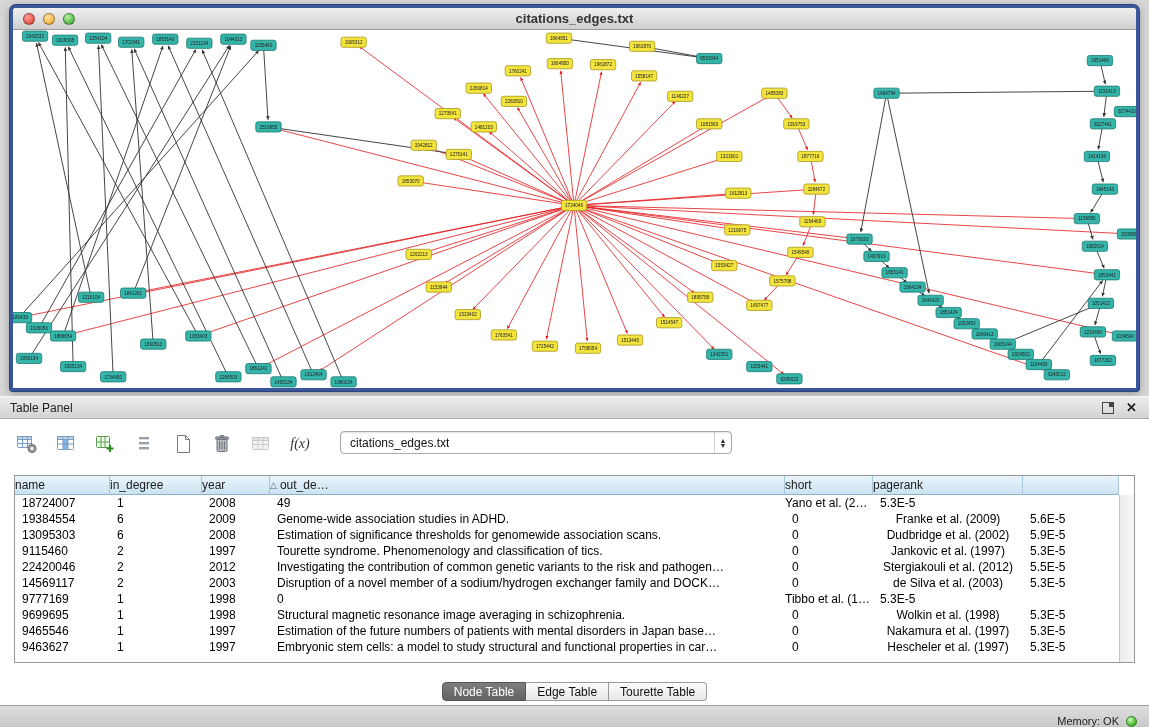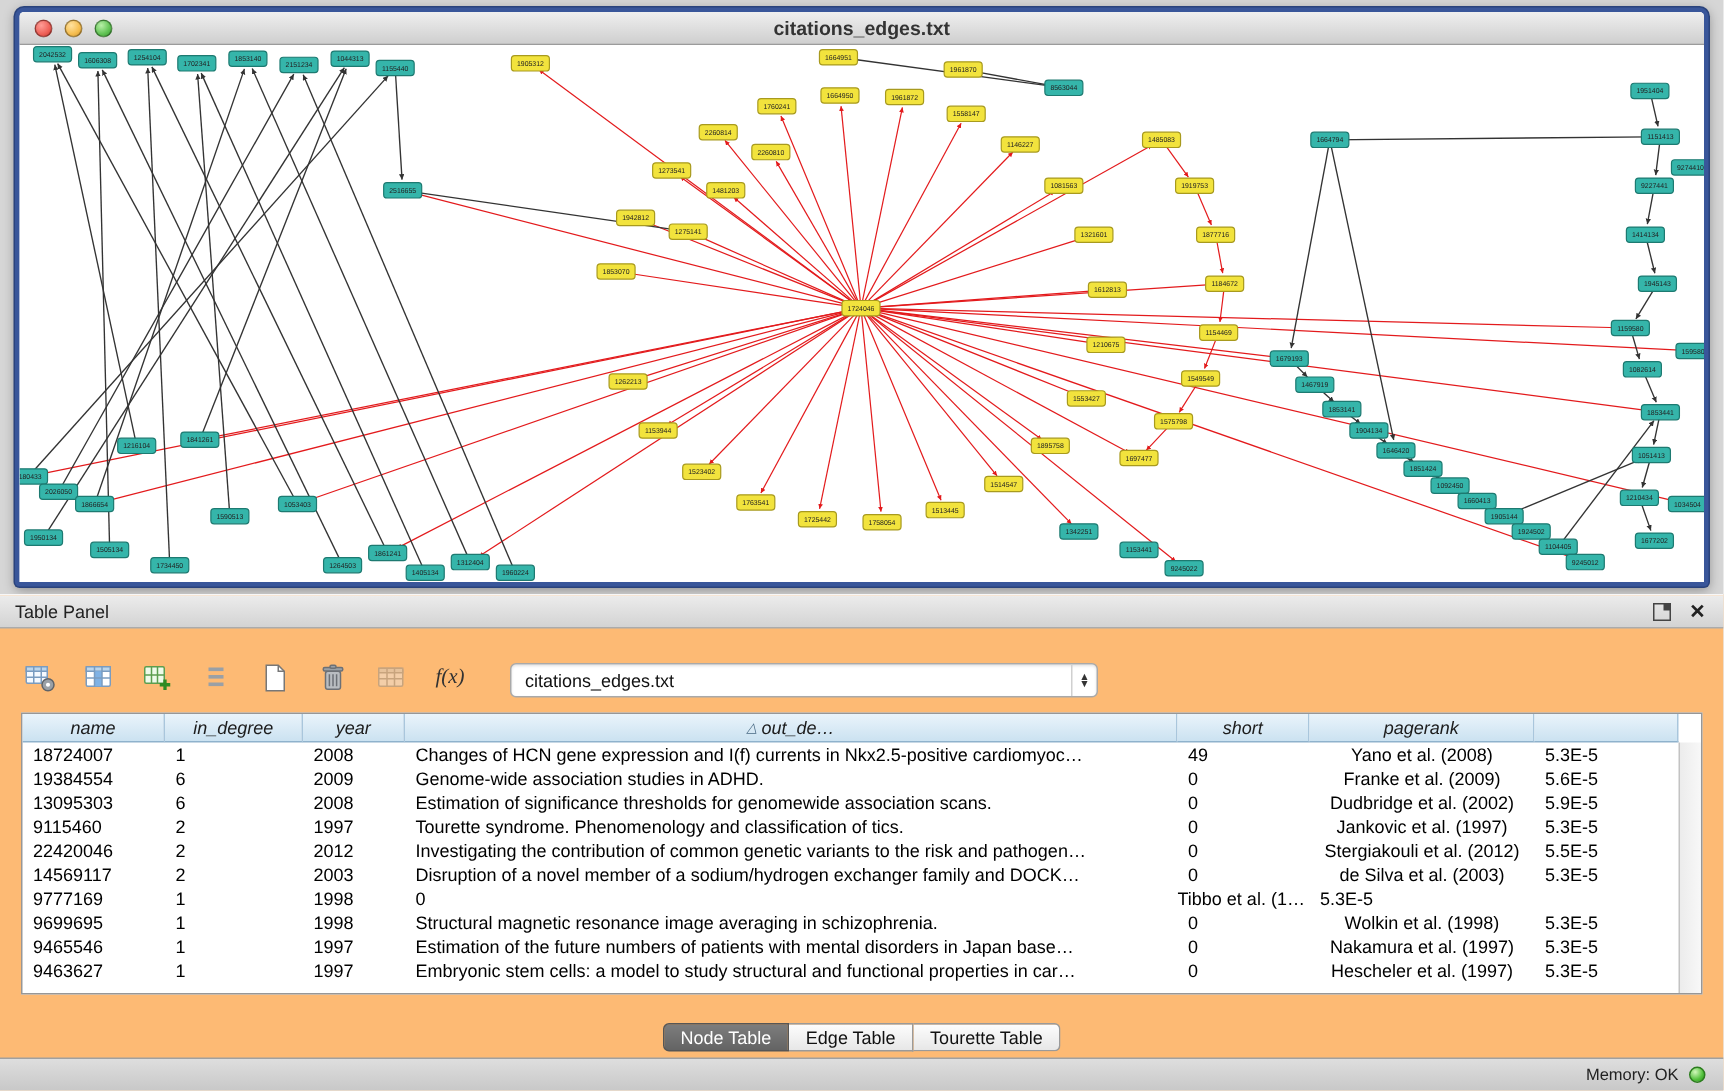--- a/index.html
+++ b/index.html
@@ -27,60 +27,60 @@
   .win-title {
     position:absolute; left:0; right:0; text-align:center;
     font-size:13px; color:#333; font-weight:bold; pointer-events:none;
   }
   .canvas-wrap { flex:1; background:#fff; position:relative; }
   .canvas-wrap svg { width:100%; height:100%; display:block; }
 
   
   .table-panel {
     position:absolute; top:396px; left:0; right:0; bottom:0;
-    background:#fdba74; display:flex; flex-direction:column;
+    background:#ffffff; display:flex; flex-direction:column;
   }
   .panel-header {
     height:23px; flex:0 0 23px;
     background:linear-gradient(#ececec,#d3d3d3);
     border-top:1px solid #f7f7f7; border-bottom:1px solid #ababab;
     display:flex; align-items:center; font-size:12px; color:#222;
     padding:0 12px 0 10px;
   }
   .panel-header .spacer { flex:1; }
   .float-icon {
     width:12px; height:12px; border:1.5px solid #444; position:relative; margin-right:12px; cursor:pointer;
   }
   .float-icon::after { content:""; position:absolute; right:-1px; top:-1px; width:5px; height:5px; background:#444; }
   .close-icon { font-size:13px; font-weight:bold; color:#222; cursor:pointer; line-height:1; }
 
   .panel-body { flex:1; padding:12px 14px 0 14px; display:flex; flex-direction:column; }
 
-  .toolbar { display:flex; align-items:flex-end; gap:13px; height:34px; flex:0 0 34px; }
+  .toolbar { display:flex; align-items:flex-start; gap:13px; height:34px; flex:0 0 34px; }
   .tb-icon { width:26px; height:26px; display:flex; align-items:center; justify-content:center; cursor:pointer; }
   .fx-icon { font-family:"Liberation Serif", serif; font-style:italic; font-size:14px; color:#333; }
   .combo {
     margin-left:14px; width:392px; height:23px; background:#fff;
     border:1px solid #a9a9a9; border-radius:4px;
     display:flex; align-items:center; padding-left:9px;
     font-size:12px; color:#111; box-shadow:inset 0 1px 2px rgba(0,0,0,.12);
   }
   .combo-arrows { margin-left:auto; width:17px; display:flex; flex-direction:column; align-items:center;
     justify-content:center; font-size:7px; line-height:5px; color:#333; border-left:1px solid #d0d0d0; height:100%; }
 
   .datatable {
     margin-top:10px; background:#fff; border:1px solid #979797; position:relative;
     height:188px; flex:0 0 188px; overflow:hidden;
   }
   .thead { display:grid; grid-template-columns:95px 92px 68px 1fr 88px 150px 96px 15px; height:19px; }
   .th {
     background:linear-gradient(#eaf4fb,#cbe2f1);
     border-right:1px solid #a9c6dc; border-bottom:1px solid #8fb2cc;
-    font-size:12px; color:#1c1c1c; display:flex; align-items:center; justify-content:center;
-    overflow:hidden; white-space:nowrap; cursor:pointer;font-style:italic;
+    font-size:12px; color:#1c1c1c; display:flex; align-items:center; 
+    overflow:hidden; white-space:nowrap; cursor:pointer;
   }
   .th .sort { font-size:9px; color:#4a6a84; margin-right:3px; }
   .tbody { position:absolute; left:0; right:15px; top:19px; bottom:0; overflow:hidden; }
   .tr { display:grid; grid-template-columns:95px 92px 68px 1fr 88px 150px 96px; height:16px; }
   .td { font-size:12px; color:#000; line-height:16px; padding-left:7px;
         white-space:nowrap; overflow:hidden; text-overflow:ellipsis; }
   .td.center { text-align:center; padding-left:0; }
   .vscroll {
     position:absolute; top:19px; right:0; bottom:0; width:15px;
     background:linear-gradient(to right,#ececec,#f8f8f8); border-left:1px solid #c3c3c3;
@@ -92,21 +92,21 @@
     background:linear-gradient(#fdfdfd,#e7e7e7); border:1px solid #9a9a9a; border-left-width:0;
     cursor:pointer;
   }
   .tab:first-child { border-left-width:1px; border-radius:4px 0 0 4px; }
   .tab:last-child { border-radius:0 4px 4px 0; }
   .tab.selected { background:linear-gradient(#7d7d7d,#636363); color:#fff; border-color:#565656; }
 
   .status-bar {
     position:absolute; left:0; right:0; bottom:0; height:22px;
     background:linear-gradient(#dedede,#c8c8c8); border-top:1px solid #a0a0a0;
-    display:flex; align-items:center; justify-content:flex-end; padding-right:12px; gap:7px;
+    display:flex; align-items:flex-end; justify-content:flex-end; padding-right:12px; gap:7px;
     font-size:11px; color:#222;
   }
   .mem-dot { width:11px; height:11px; border-radius:50%; border:1px solid #2c7d1e;
     background:radial-gradient(circle at 35% 30%, #d2f8bb, #52c03c 60%, #2e8f22); }
 </style>
 </head>
 <body>
 
 <div class="net-window">
   <div class="titlebar">
@@ -708,21 +708,20 @@
         <div class="th">
             <span>pagerank</span>
           </div>
         <div class="th"></div>
       </div>
       <div class="tbody" id="table-body">
           <div class="tr">
             <div class="td">18724007</div>
             <div class="td">1</div>
             <div class="td">2008</div>
-            <div class="td">Changes of HCN gene expression and I(f) currents in Nkx2.5-positive cardiomyoc…</div>
             <div class="td">49</div>
             <div class="td center">Yano et al. (2008)</div>
             <div class="td">5.3E-5</div>
           </div>
           <div class="tr">
             <div class="td">19384554</div>
             <div class="td">6</div>
             <div class="td">2009</div>
             <div class="td">Genome-wide association studies in ADHD.</div>
             <div class="td">0</div>

